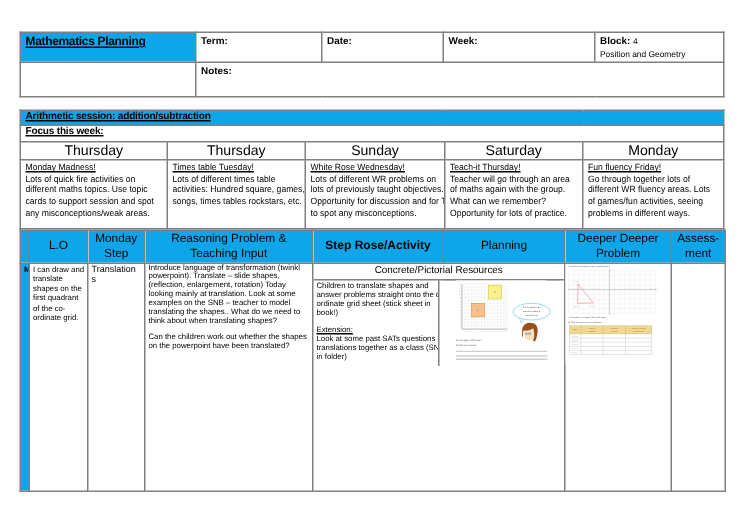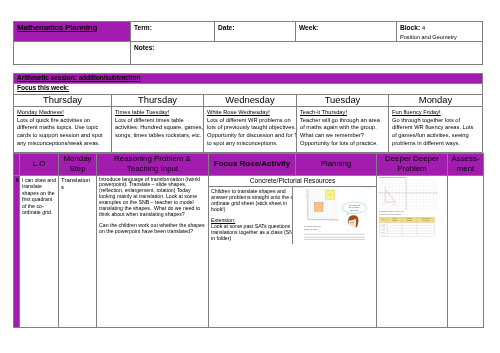--- a/index.html
+++ b/index.html
@@ -1,21 +1,21 @@
 <!DOCTYPE html>
 <html><head>
 <meta charset="utf-8">
 <style>
   html,body{margin:0;padding:0;background:#ffffff;}
   body{width:500px;height:353px;overflow:hidden;font-family:"Liberation Sans",sans-serif;color:#000;
        -webkit-font-smoothing:antialiased;}
   .page{position:relative;width:500px;height:353px;background:#fff;overflow:hidden;}
   table{border-collapse:collapse;table-layout:fixed;}
   td{border:1px solid #808080;vertical-align:top;padding:0;overflow:hidden;}
-  .blue{background:#a21caf;}
+  .blue{background:#0ea5e9;}
   u{text-decoration:underline;}
 
   
   #t1{position:absolute;left:13px;top:21px;width:469px;}
   #t1 td{padding:2px 3px 0 3px;line-height:1.3;font-size:6.6px;}
   .t1title{font-family:"Liberation Sans",sans-serif;font-weight:bold;font-size:8px;text-decoration:underline;line-height:1.1;letter-spacing:-0.22px;}
   .lbl{font-size:6.6px;font-weight:bold;font-family:"Liberation Sans",sans-serif;}
   .val{font-size:5.6px;font-weight:normal;}
   .blk{font-size:5.6px;line-height:1.45;}
 
@@ -91,22 +91,22 @@
   <tbody>
         <tr style="height:10px">
     <td class="blue" colspan="5"><span class="arith">Arithmetic session: addition/subtraction </span></td>
   </tr>
   <tr style="height:11px">
     <td colspan="5"><span class="focus">Focus this week:</span></td>
   </tr>
   <tr style="height:12px">
     <td class="dayh">Thursday</td>
     <td class="dayh">Thursday</td>
-    <td class="dayh">Wednesday</td>
-    <td class="dayh">Tuesday</td>
+    <td class="dayh">Sunday</td>
+    <td class="dayh">Saturday</td>
     <td class="dayh">Monday</td>
   </tr>
   <tr style="height:46px">
     <td class="daybody">
             <div class="sq"><u>Monday Madness!</u><div>Lots of quick fire activities on different maths topics. Use topic cards to support session and spot any misconceptions/weak areas.</div></div>
           </td>
     <td class="daybody w2">
             <div class="sq"><u>Times table Tuesday!</u><div>Lots of different times table activities: Hundred square, games, songs, times tables rockstars, etc.</div></div>
           </td>
     <td class="daybody w3">
@@ -132,21 +132,21 @@
         <col style="width:81px">
         <col style="width:71px">
         <col style="width:36px">
       </colgroup>
   <tbody>
         <tr style="height:21.5px">
     <td class="blue"></td>
     <td class="blue h3">L.O</td>
     <td class="blue h3">Monday Step</td>
     <td class="blue h3">Reasoning Problem &amp; Teaching Input</td>
-    <td class="blue h3 bold">Focus Rose/Activity</td>
+    <td class="blue h3 bold">Step Rose/Activity</td>
     <td class="blue h3">Planning</td>
     <td class="blue h3">Deeper Deeper Problem</td>
     <td class="blue h3">Assess-ment</td>
   </tr>
   <tr style="height:152px">
     <td class="blue mcell">M</td>
     <td class="lo">
             <span>I can draw and translate shapes on the first quadrant of the co-ordinate grid.</span>
           </td>
     <td>

